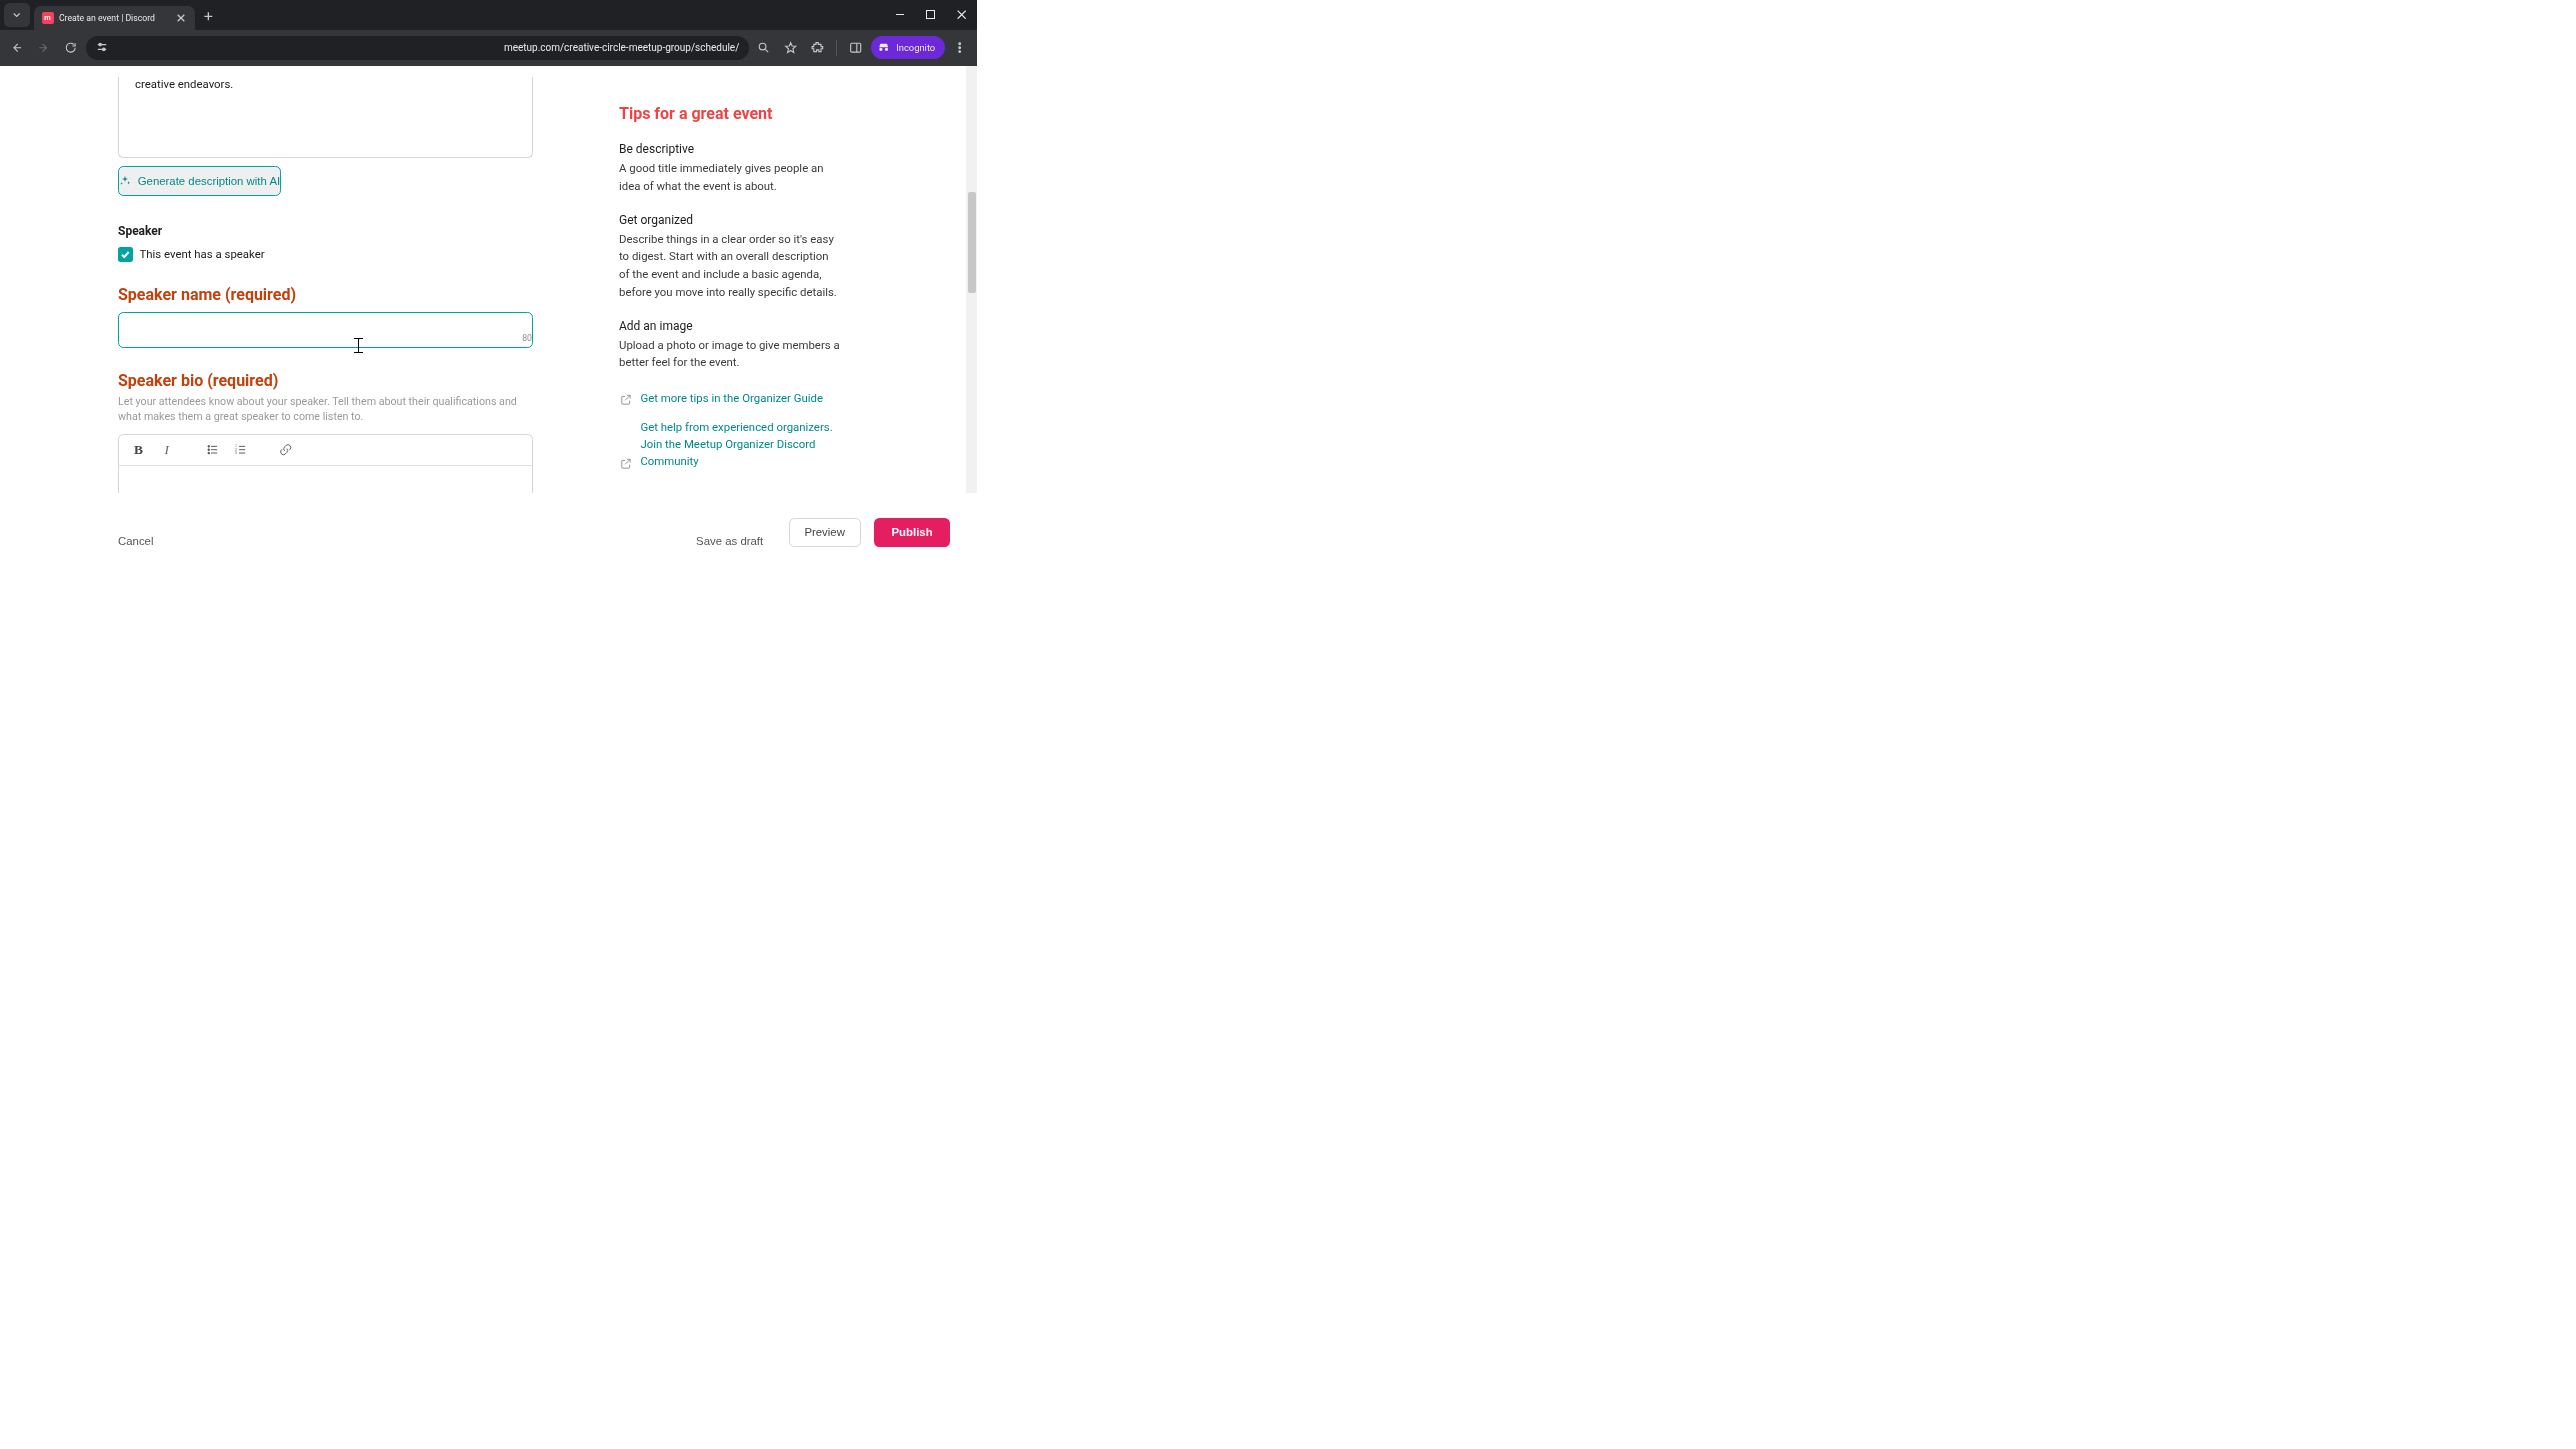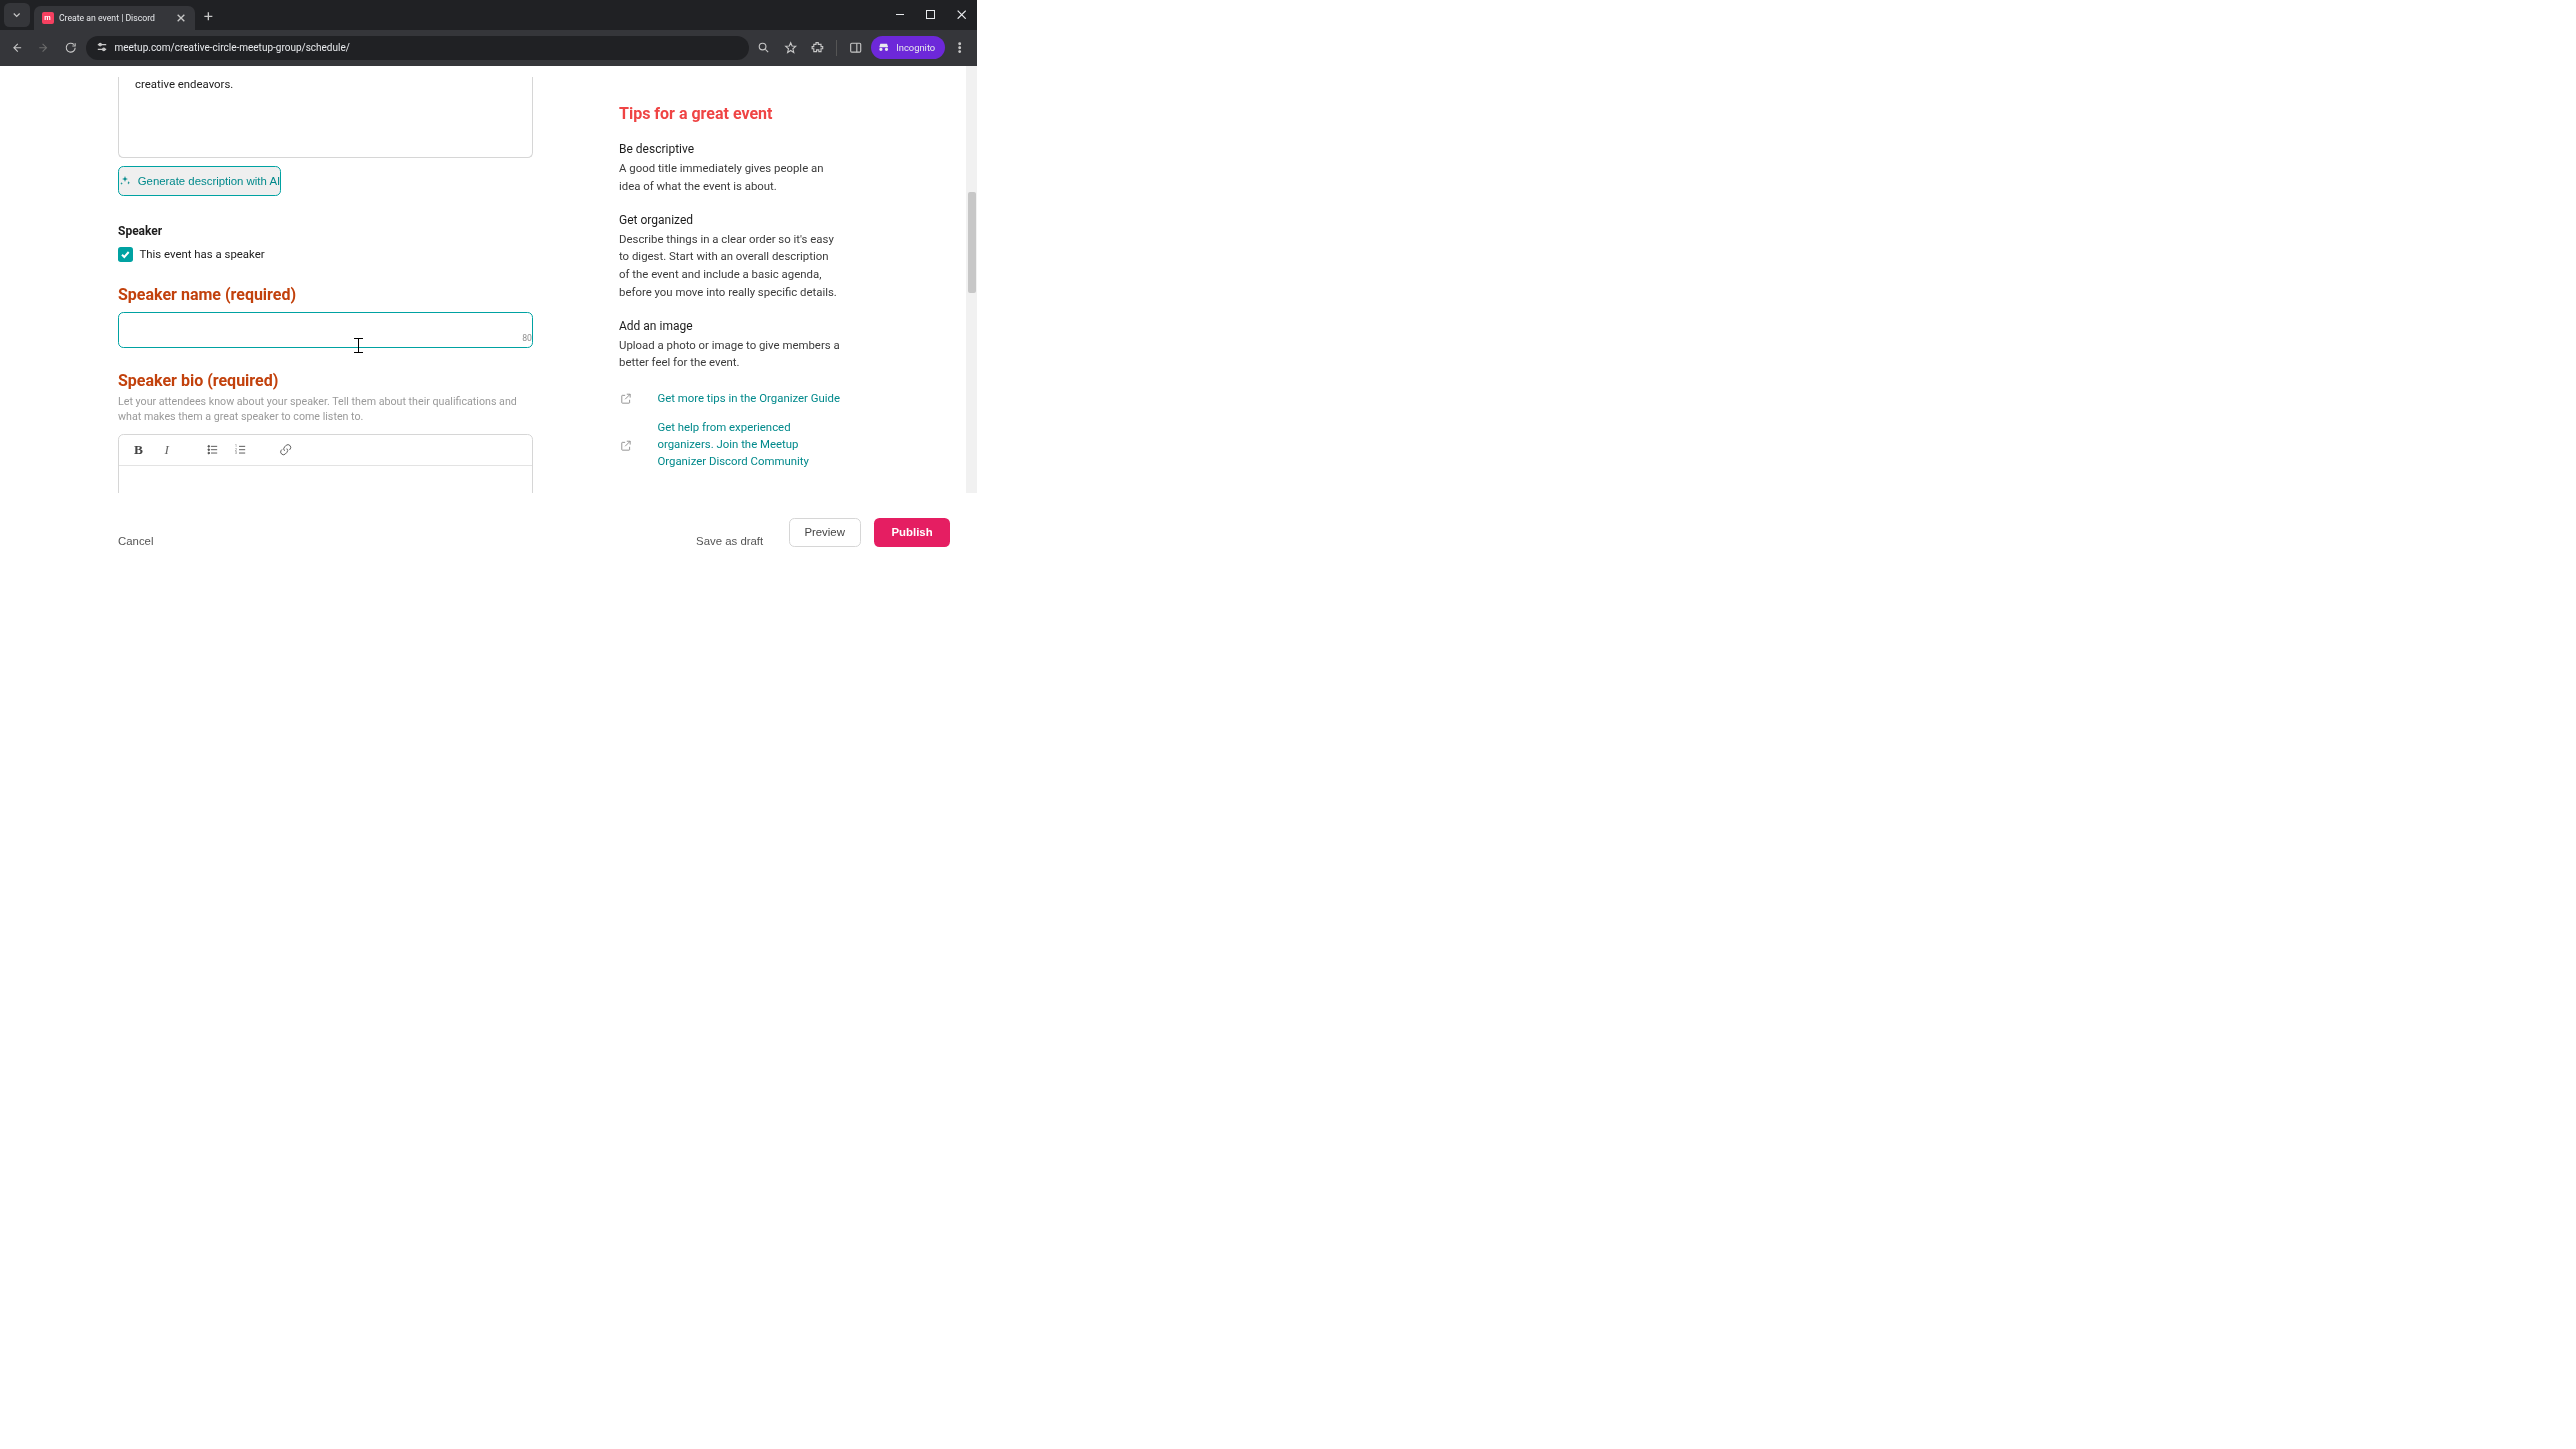--- a/index.html
+++ b/index.html
@@ -82,20 +82,21 @@
   .omnibox{
     flex:1;
     height:24px;
     background:#202124;
     border-radius:12px;
     display:flex;align-items:center;
     padding:0 9.4px;
     gap:6.7px;
     color:#e8eaed;
     font-size:10px;
+    text-align:right;
   }
   .omnibox .site{flex:1;color:#e8eaed;white-space:nowrap;overflow:hidden}
   .omnibox .tune svg,.omnibox .share svg{width:12px;height:12px;stroke:#c7c7c7;fill:none;stroke-width:2}
   .incog{
     display:flex;align-items:center;gap:5.4px;
     background:#6d28d9;border-radius:12px;height:23px;padding:0 9.4px 0 6.7px;
     color:#e8eaed;font-size:9.4px;
   }
   .incog svg{width:13.4px;height:13.4px;fill:#e8eaed}
   .vsep{width:0.7px;height:16px;background:#555;margin:0 2.7px}
@@ -182,21 +183,21 @@
   .rte-btn.bold{font-weight:800;font-size:13.4px;font-family:Georgia,serif}
   .rte-btn.italic{font-style:italic;font-size:13.4px;font-family:Georgia,serif;color:#666}
   .rte-btn svg{width:13.4px;height:13.4px;stroke:#555;fill:none;stroke-width:1.7}
   .rte-gap{width:14.8px}
 
   
   .tips-h{font-size:16px;font-weight:700;color:#ef4444;margin-bottom:19px}
   .tip-block{margin-bottom:17.4px}
   .tip-title{font-size:12px;font-weight:400;color:#1c1c1c;margin-bottom:4px}
   .tip-body{font-size:11.4px;line-height:1.55;color:#3b3b3b}
-  .tip-link{display:flex;align-items:center;gap:25px;margin-top:12px}
+  .tip-link{display:flex;align-items:flex-end;gap:8px;margin-top:12px}
   .tip-link a{color:#00898b;text-decoration:none;font-size:11.4px;line-height:1.5}
   .ext-icon{width:13.4px;height:13.4px;flex-shrink:0;margin-top:2px}
   .ext-icon svg{width:13.4px;height:13.4px;stroke:#8f8f8f;fill:none;stroke-width:1.7}
 
   
   .footer{
     position:absolute;left:0;right:0;bottom:0;height:54px;
     background:#fff;border-top:0.7px solid #fff;
     display:flex;align-items:flex-end;padding:0 27px 0 118px;gap:13.4px;
   }

